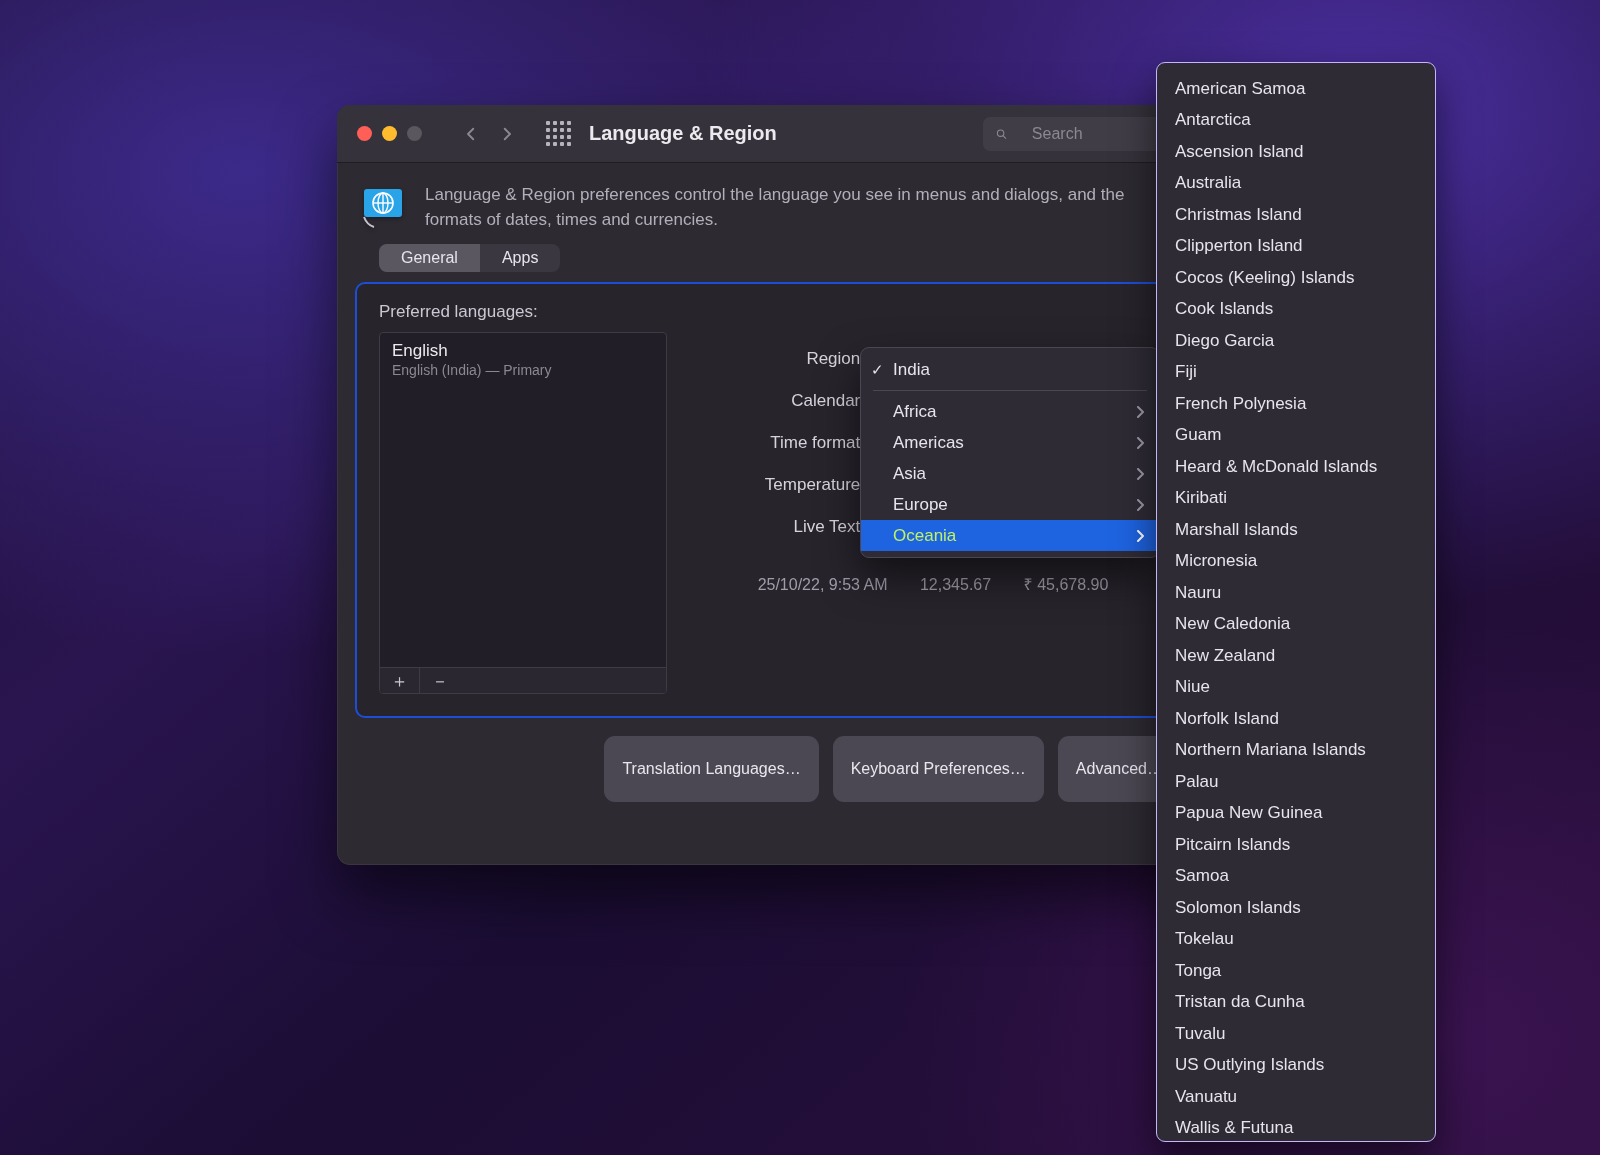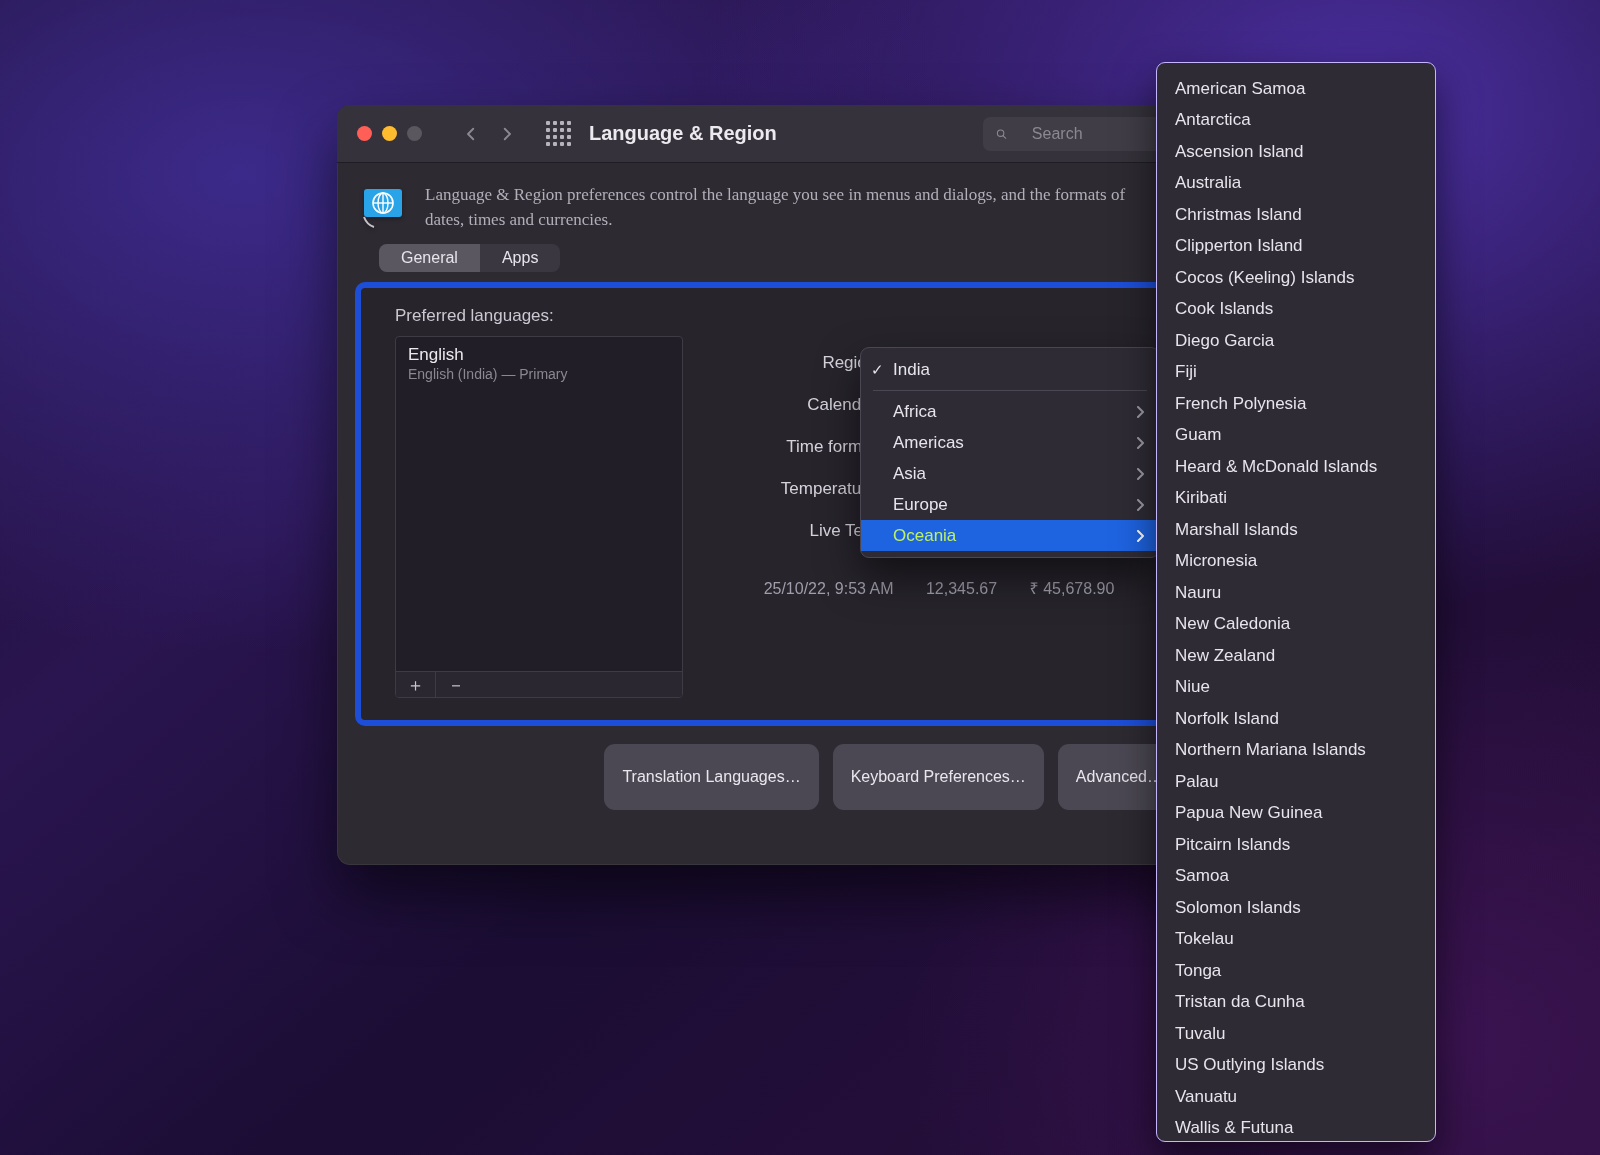--- a/index.html
+++ b/index.html
@@ -40,33 +40,33 @@
   .grid-icon { margin-left: 30px; display: grid; grid-template-columns: repeat(4,4px); grid-template-rows: repeat(4,4px); gap: 3px; }
   .grid-icon span { width:4px; height:4px; background:#b7b3bd; border-radius:1px; }
   .title { margin-left: 18px; font-size: 20px; font-weight: 600; color: #eceaef; }
   .searchwrap { margin-left: auto; display:flex; align-items:center; gap:24px; background:#403d47; border-radius:7px; padding:5px 12px; width:210px; height:34px; }
   .searchwrap svg { width:16px; height:16px; color:#8c8892; }
   .searchwrap input { background:transparent; border:none; outline:none; color:#c9c6cf; font-size:16px; width:100%; }
   .searchwrap input::placeholder { color:#8c8892; }
 
   .header-row { display:flex; align-items:flex-start; gap:18px; padding: 20px 24px 12px 24px; }
   .flag { font-size:40px; line-height:1; filter: drop-shadow(0 2px 2px rgba(0,0,0,0.3)); }
-  .desc { color:#b3afba; font-size:17px; line-height:1.45; max-width: 720px; font-family: Liberation Serif, serif; }
+  .desc { color:#b3afba; font-size:17px; line-height:1.45; max-width: 720px; }
 
   .seg { display:flex; justify-content:flex-start;margin-left:42px;}
   .seg-inner { display:flex; background:#3a3741; border-radius:8px; overflow:hidden; }
   .seg-btn { padding:5px 22px; font-size:16px; color:#e7e4ec; background:transparent; border:none; cursor:pointer; }
   .seg-btn.active { background:#5a5761; }
 
   .panel {
     margin: 10px 18px 0 18px;
     background: #27242c;
-    border: 6px solid #1d4ed8;
+    border: 2px solid #1d4ed8;
     border-radius: 10px;
-    padding: 18px 22px 22px 34px;
+    padding: 18px 22px 22px 22px;
     position: relative;
   }
   .pref-label { color:#ccc8d2; font-size:17px; margin-bottom:10px; }
   .columns { display:flex; gap: 34px; }
   .langbox {
     width: 288px; height: 362px;
     background: #211e27;
     border: 1px solid #3e3b45;
     border-radius: 4px;
     overflow:hidden;

